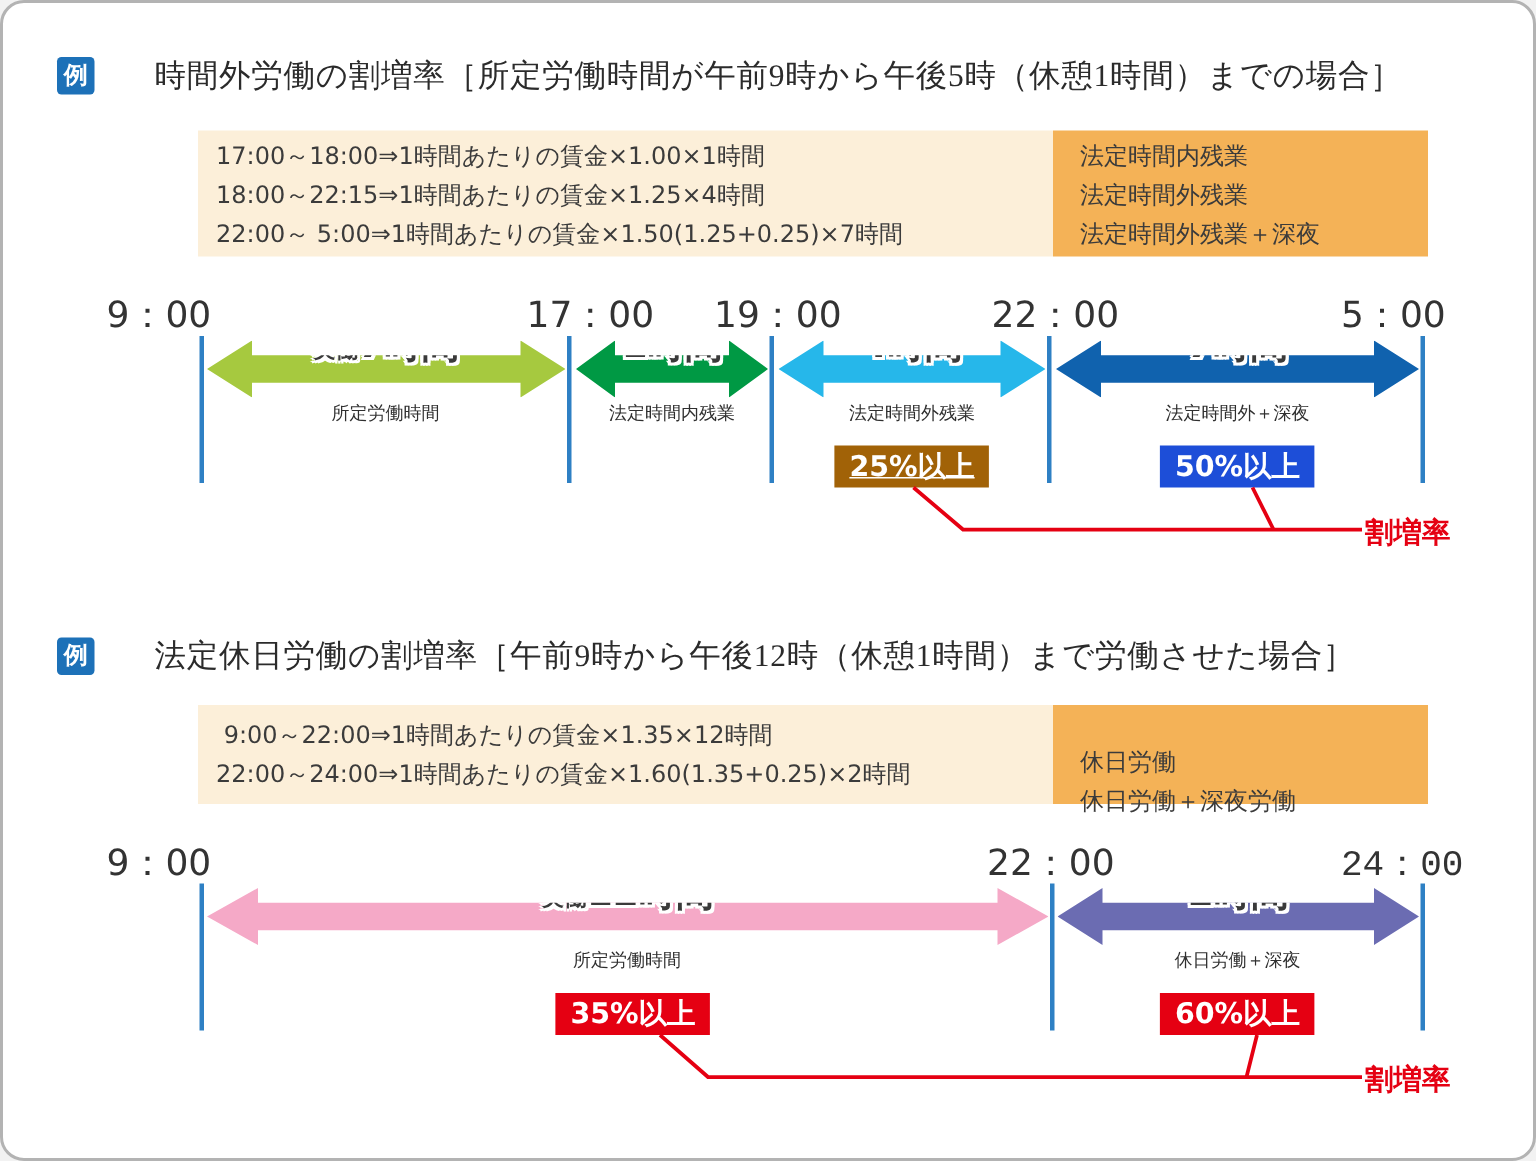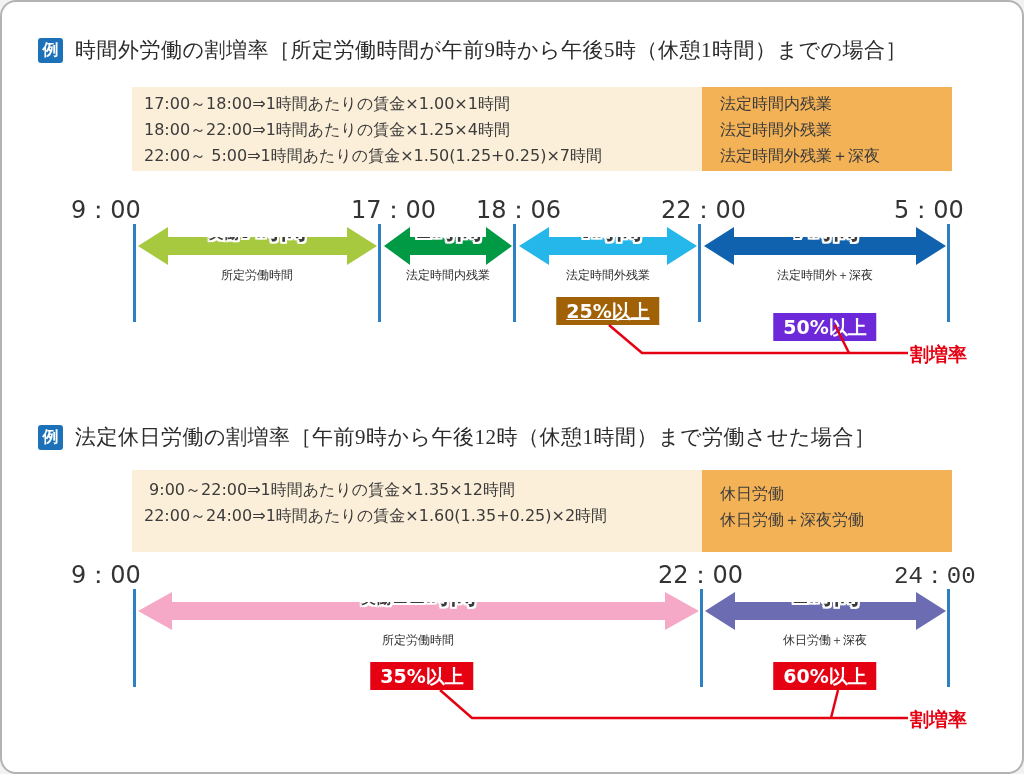--- a/index.html
+++ b/index.html
@@ -3,21 +3,21 @@
 <meta charset="utf-8">
 <style>
   html,body{margin:0;padding:0;background:#f2f2f2;}
   .card{position:relative;width:1024px;height:774px;background:#fff;border:2px solid #b3b3b3;
         border-radius:16px;box-sizing:border-box;overflow:hidden;
         font-family:"DejaVu Sans","Liberation Sans",sans-serif;color:#2f2f2f;}
   
   .title-row{position:absolute;left:36px;display:flex;align-items:center;}
   .ex-badge{width:25px;height:25px;border-radius:3px;color:#fff;font-size:16px;font-weight:bold;
             display:flex;align-items:center;justify-content:center;flex:0 0 auto;}
-  .title-text{margin-left:12px;font-family:"Liberation Serif","DejaVu Serif",serif;
+  .title-text{margin-left:40px;font-family:"Liberation Serif","DejaVu Serif",serif;
               font-size:21px;color:#2b2b2b;letter-spacing:.5px;white-space:nowrap;}
   
   .tbl{position:absolute;left:130px;width:820px;display:flex;}
   .tbl-left{width:570px;box-sizing:border-box;padding:4px 0 0 12px;}
   .tbl-right{width:250px;box-sizing:border-box;padding:4px 0 0 18px;}
   .tbl-row{line-height:26px;font-size:16px;color:#3b3b3b;white-space:pre;}
   
   .tl{position:absolute;left:0;width:1024px;height:185px;}
   .tl-time{position:absolute;top:2px;width:90px;margin-left:-45px;text-align:left;
            font-size:24px;color:#333;white-space:nowrap;}
@@ -47,34 +47,34 @@
 <div class="card">
 
   <div class="title-row" style="top:34px;">
     <div class="ex-badge" style="background-color: rgb(29, 113, 184);">例</div>
     <div class="title-text">時間外労働の割増率［所定労働時間が午前9時から午後5時（休憩1時間）までの場合］</div>
   </div>
 
   <div class="tbl" style="top:85px;height:84px;">
     <div class="tbl-left" style="background-color: rgb(252, 239, 217);">
       <div class="tbl-row">17:00～18:00⇒1時間あたりの賃金×1.00×1時間</div>
-      <div class="tbl-row">18:00～22:00⇒1時間あたりの賃金×1.25×4時間</div>
+      <div class="tbl-row">18:00～22:15⇒1時間あたりの賃金×1.25×4時間</div>
       <div class="tbl-row">22:00～ 5:00⇒1時間あたりの賃金×1.50(1.25+0.25)×7時間</div>
     </div>
     <div class="tbl-right" style="background-color: rgb(244, 178, 87);">
       <div class="tbl-row">法定時間内残業</div>
       <div class="tbl-row">法定時間外残業</div>
       <div class="tbl-row">法定時間外残業＋深夜</div>
     </div>
   </div>
 
   <div class="tl" style="top:190px;">
     <div class="tl-time" style="left:114px;">9：00</div>
     <div class="tl-time" style="left:394px;">17：00</div>
-    <div class="tl-time" style="left:519px;">18：06</div>
+    <div class="tl-time" style="left:519px;">19：00</div>
     <div class="tl-time" style="left:704px;">22：00</div>
     <div class="tl-time" style="left:937px;">5：00</div>
 
     <div class="tl-line" style="left: 131px; background-color: rgb(46, 128, 196);"></div>
     <div class="tl-line" style="left: 376px; background-color: rgb(46, 128, 196);"></div>
     <div class="tl-line" style="left: 511px; background-color: rgb(46, 128, 196);"></div>
     <div class="tl-line" style="left: 696px; background-color: rgb(46, 128, 196);"></div>
     <div class="tl-line" style="left: 945px; background-color: rgb(46, 128, 196);"></div>
 
     <div class="arrow" style="left: 136px; width: 239px; background-color: rgb(166, 201, 63);">
@@ -89,40 +89,40 @@
     <div class="arrow" style="left: 702px; width: 242px; background-color: rgb(16, 98, 174);">
       <div class="arrow-text"><span>7時間</span></div>
     </div>
 
     <div class="tl-label" style="left:255px;">所定労働時間</div>
     <div class="tl-label two-line" style="left:446px;">法定時間内残業</div>
     <div class="tl-label" style="left:606px;">法定時間外残業</div>
     <div class="tl-label" style="left:823px;">法定時間外＋深夜</div>
 
     <div class="tl-badge" style="left: 606px; background-color: #a16207; text-decoration: underline;">25%以上</div>
-    <div class="tl-badge" style="left: 823px; background-color: #6d28d9; margin-top: 16px;">50%以上</div>
+    <div class="tl-badge" style="left: 823px; background-color: #1d4ed8;">50%以上</div>
 
     <svg class="connector" width="1024" height="185" viewBox="0 0 1024 185">
       <polyline points="607,133 640,161 906,161"></polyline>
       <polyline points="833,133 847,161"></polyline>
     </svg>
     <div class="rate-word">割増率</div>
   </div>
 
   <div class="title-row" style="top:421px;">
     <div class="ex-badge" style="background-color: rgb(29, 113, 184);">例</div>
     <div class="title-text">法定休日労働の割増率［午前9時から午後12時（休憩1時間）まで労働させた場合］</div>
   </div>
 
-  <div class="tbl" style="top:468px;height:82px;">
+  <div class="tbl" style="top:468px;height:66px;">
     <div class="tbl-left" style="padding-top: 7px; background-color: rgb(252, 239, 217);">
       <div class="tbl-row"> 9:00～22:00⇒1時間あたりの賃金×1.35×12時間</div>
       <div class="tbl-row">22:00～24:00⇒1時間あたりの賃金×1.60(1.35+0.25)×2時間</div>
     </div>
-    <div class="tbl-right" style="padding-top: 11px; background-color: rgb(244, 178, 87);">
+    <div class="tbl-right" style="padding-top: 25px; background-color: rgb(244, 178, 87);">
       <div class="tbl-row">休日労働</div>
       <div class="tbl-row">休日労働＋深夜労働</div>
     </div>
   </div>
 
   <div class="tl" style="top:555px;">
     <div class="tl-time" style="left:114px;">9：00</div>
     <div class="tl-time" style="left:701px;">22：00</div>
     <div class="tl-time" style="left:937px;font-family:Liberation Mono, monospace;">24：00</div>
 

